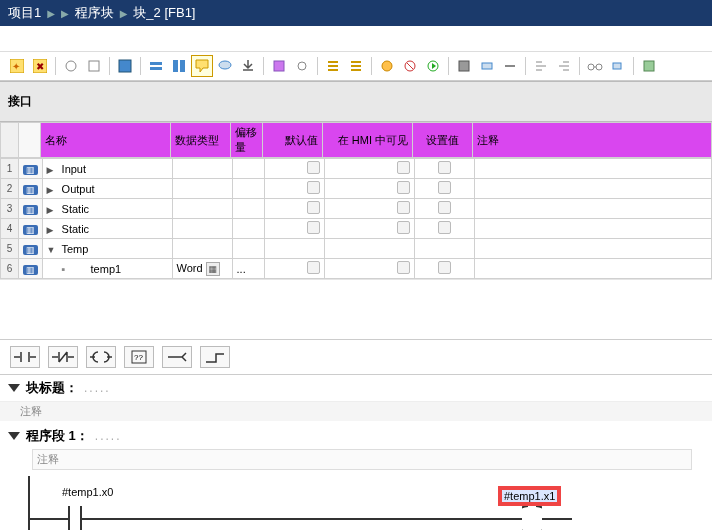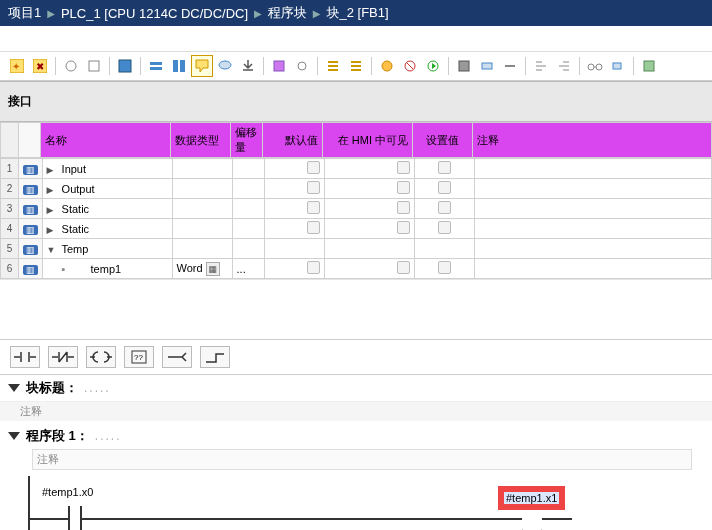--- a/index.html
+++ b/index.html
@@ -41,29 +41,28 @@
 .ladder-area { position: relative; height: 90px; margin: 4px 20px 0 28px; }
 .rail { position: absolute; left: 0; top: 0; bottom: 0; width: 2px; background: #333; }
 .wire { position: absolute; height: 2px; background: #333; top: 42px; }
 .contact { position: absolute; top: 30px; width: 14px; height: 26px; }
 .contact::before, .contact::after { content: ""; position: absolute; width: 2px; height: 26px; background: #333; }
 .contact::before { left: 0; }
 .contact::after { right: 0; }
 .coil { position: absolute; top: 30px; width: 20px; height: 26px; }
 .coil svg { width: 20px; height: 26px; }
 .tag-label { position: absolute; font-size: 11px; top: 10px; }
-.tag-hl { background: #dbe6ff; border: 6px solid #ef4444; padding: 0 2px; text-align: center; }
+.tag-hl { background: #dbe6ff; border: 4px solid #ef4444; padding: 0 2px; text-align: center; }
 </style>
 </head>
 <body>
 
 <div class="titlebar">
   <span>项目1</span>
   <span class="sep">▶</span>
-  <span>PLC_1 [CPU 1214C DC/DC/DC]</span>
   <span class="sep">▶</span>
   <span>程序块</span>
   <span class="sep">▶</span>
   <span>块_2 [FB1]</span>
 </div>
 
 <div style="height:26px;border-bottom:1px solid #ddd"></div>
 
 <div class="toolbar-wrap">
   <div class="toolbar">
@@ -345,21 +344,21 @@
   <span class="tri"></span>
   <span class="block-title">程序段 1：</span>
   <span class="dots">.....</span>
 </div>
 <div class="network-comment">注释</div>
 
 <div class="ladder-area">
   <div class="rail"></div>
   <div class="wire" style="left:0;width:40px"></div>
   <div class="contact" style="left:40px"></div>
-  <span class="tag-label" style="left:14px">#temp1.x0</span>
+  <span class="tag-label" style="left:34px">#temp1.x0</span>
   <div class="wire" style="left:54px;width:440px"></div>
   <div class="coil" style="left:494px">
     <svg>
         <path d="M6 0a13 13 0 000 26M14 0a13 13 0 010 26" stroke="#333" stroke-width="2" fill="none"></path>
       </svg>
   </div>
   <span class="tag-label tag-hl" style="left:470px">#temp1.x1</span>
   <div class="wire" style="left:514px;width:30px"></div>
 </div>
 

